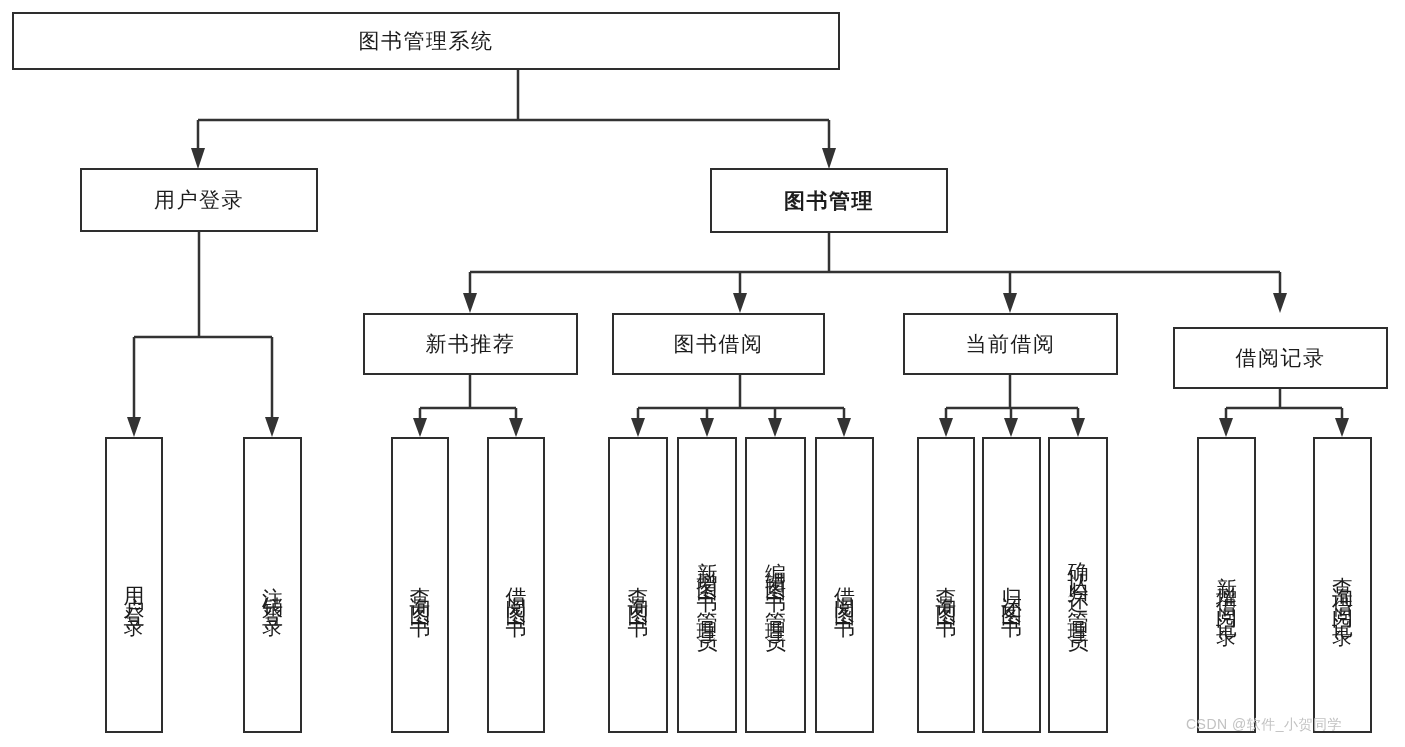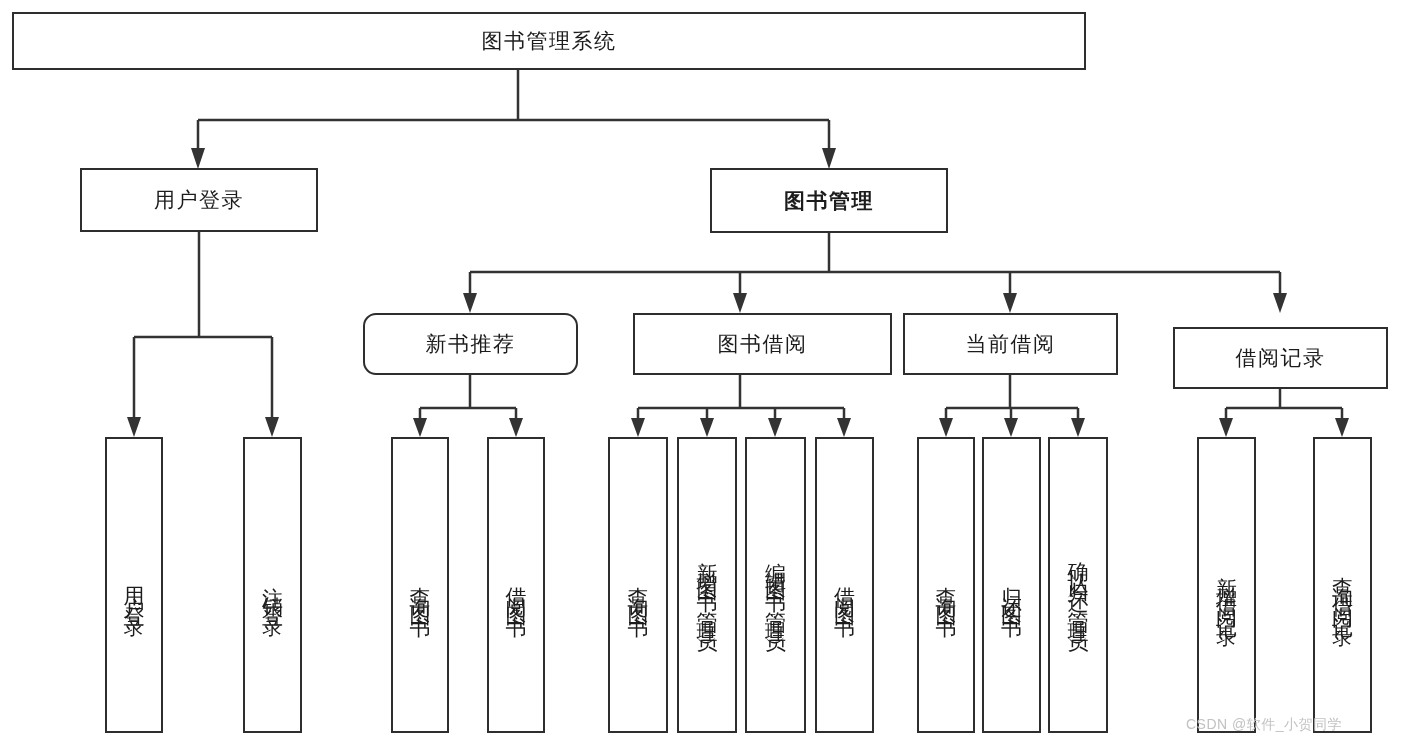--- a/index.html
+++ b/index.html
@@ -63,35 +63,35 @@
       <polygon points="768,418 782,418 775,437"></polygon>
       <polygon points="837,418 851,418 844,437"></polygon>
       <polygon points="939,418 953,418 946,437"></polygon>
       <polygon points="1004,418 1018,418 1011,437"></polygon>
       <polygon points="1071,418 1085,418 1078,437"></polygon>
       <polygon points="1219,418 1233,418 1226,437"></polygon>
       <polygon points="1335,418 1349,418 1342,437"></polygon>
     </g>
   </svg>
 
-  <div class="node" style="left:12px;top:12px;width:1074px;height:58px;">
+  <div class="node" style="left:12px;top:12px;width:828px;height:58px;">
     <span class="h-label">图书管理系统</span>
   </div>
 
   <div class="node" style="left:80px;top:168px;width:238px;height:64px;">
     <span class="h-label">用户登录</span>
   </div>
   <div class="node" style="left:710px;top:168px;width:238px;height:65px;font-weight:bold;">
     <span class="h-label">图书管理</span>
   </div>
 
-  <div class="node" style="left:363px;top:313px;width:215px;height:62px;border-radius:13px;">
+  <div class="node" style="left:363px;top:313px;width:215px;height:62px;">
     <span class="h-label">新书推荐</span>
   </div>
-  <div class="node" style="left:633px;top:313px;width:259px;height:62px;">
+  <div class="node" style="left:612px;top:313px;width:213px;height:62px;">
     <span class="h-label">图书借阅</span>
   </div>
   <div class="node" style="left:903px;top:313px;width:215px;height:62px;">
     <span class="h-label">当前借阅</span>
   </div>
   <div class="node" style="left:1173px;top:327px;width:215px;height:62px;">
     <span class="h-label">借阅记录</span>
   </div>
 
   <div class="node v-node" style="left:105px;top:437px;width:58px;height:296px;">

